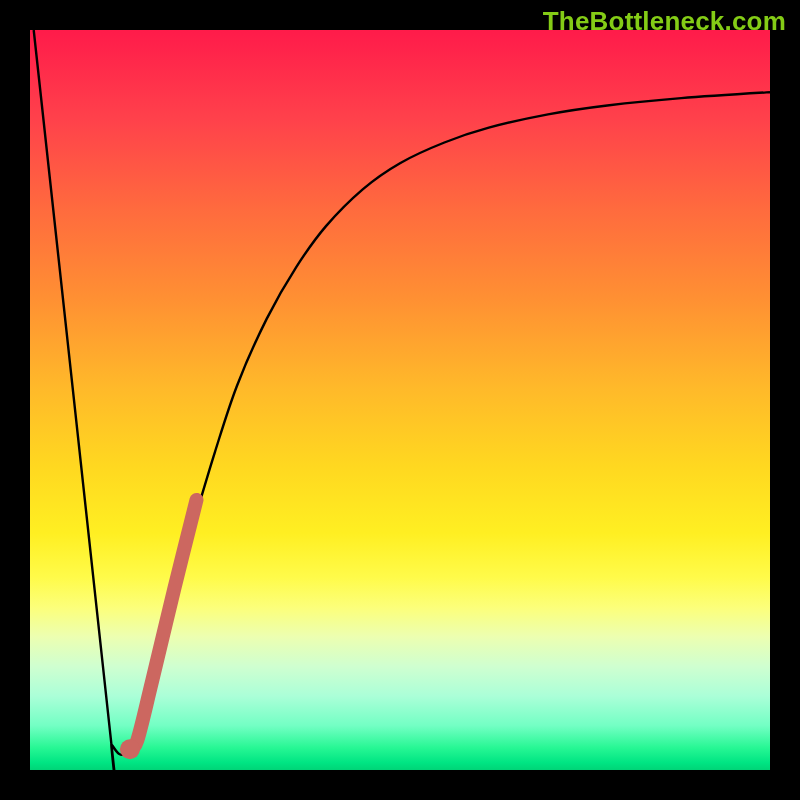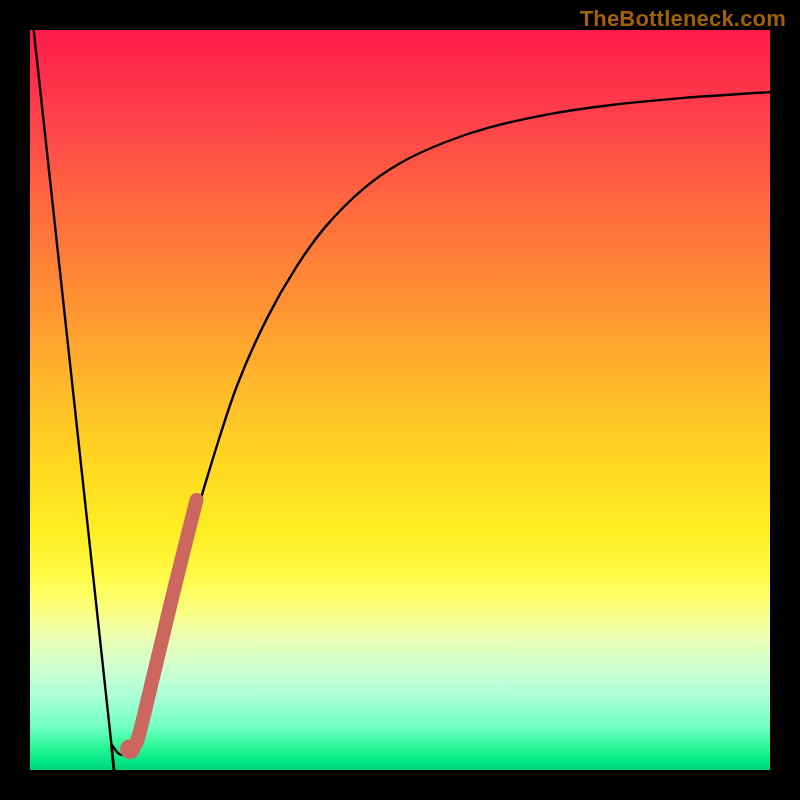--- a/index.html
+++ b/index.html
@@ -40,23 +40,23 @@
       #27f794 97%,
       #00e583 99%,
       #00d477 100%
     );
   }
   .watermark {
     position: absolute;
     top: 6px;
     right: 14px;
     font-family: Arial, Helvetica, sans-serif;
-    font-size: 22px;
+    font-size: 26px;
     font-weight: 600;
-    color: #a16207;
+    color: #84cc16;
     letter-spacing: 0.2px;
     user-select: none;
   }
   svg.curves {
     position: absolute;
     inset: 0;
     width: 100%;
     height: 100%;
   }
 </style>

